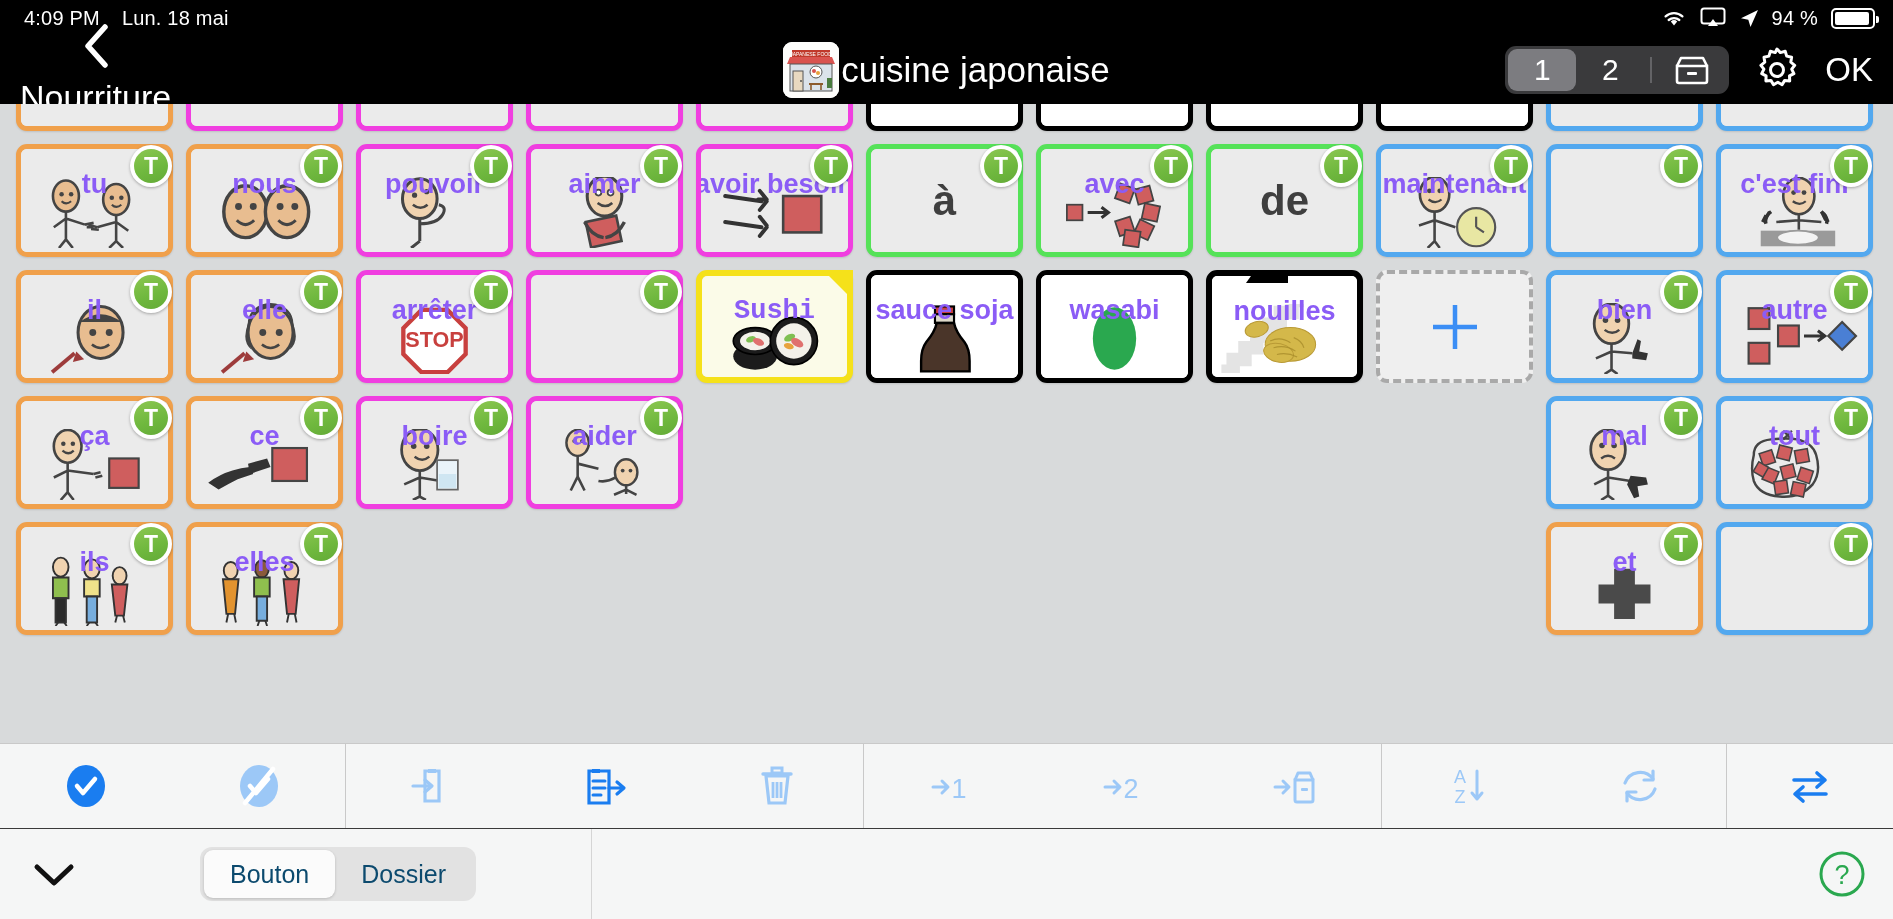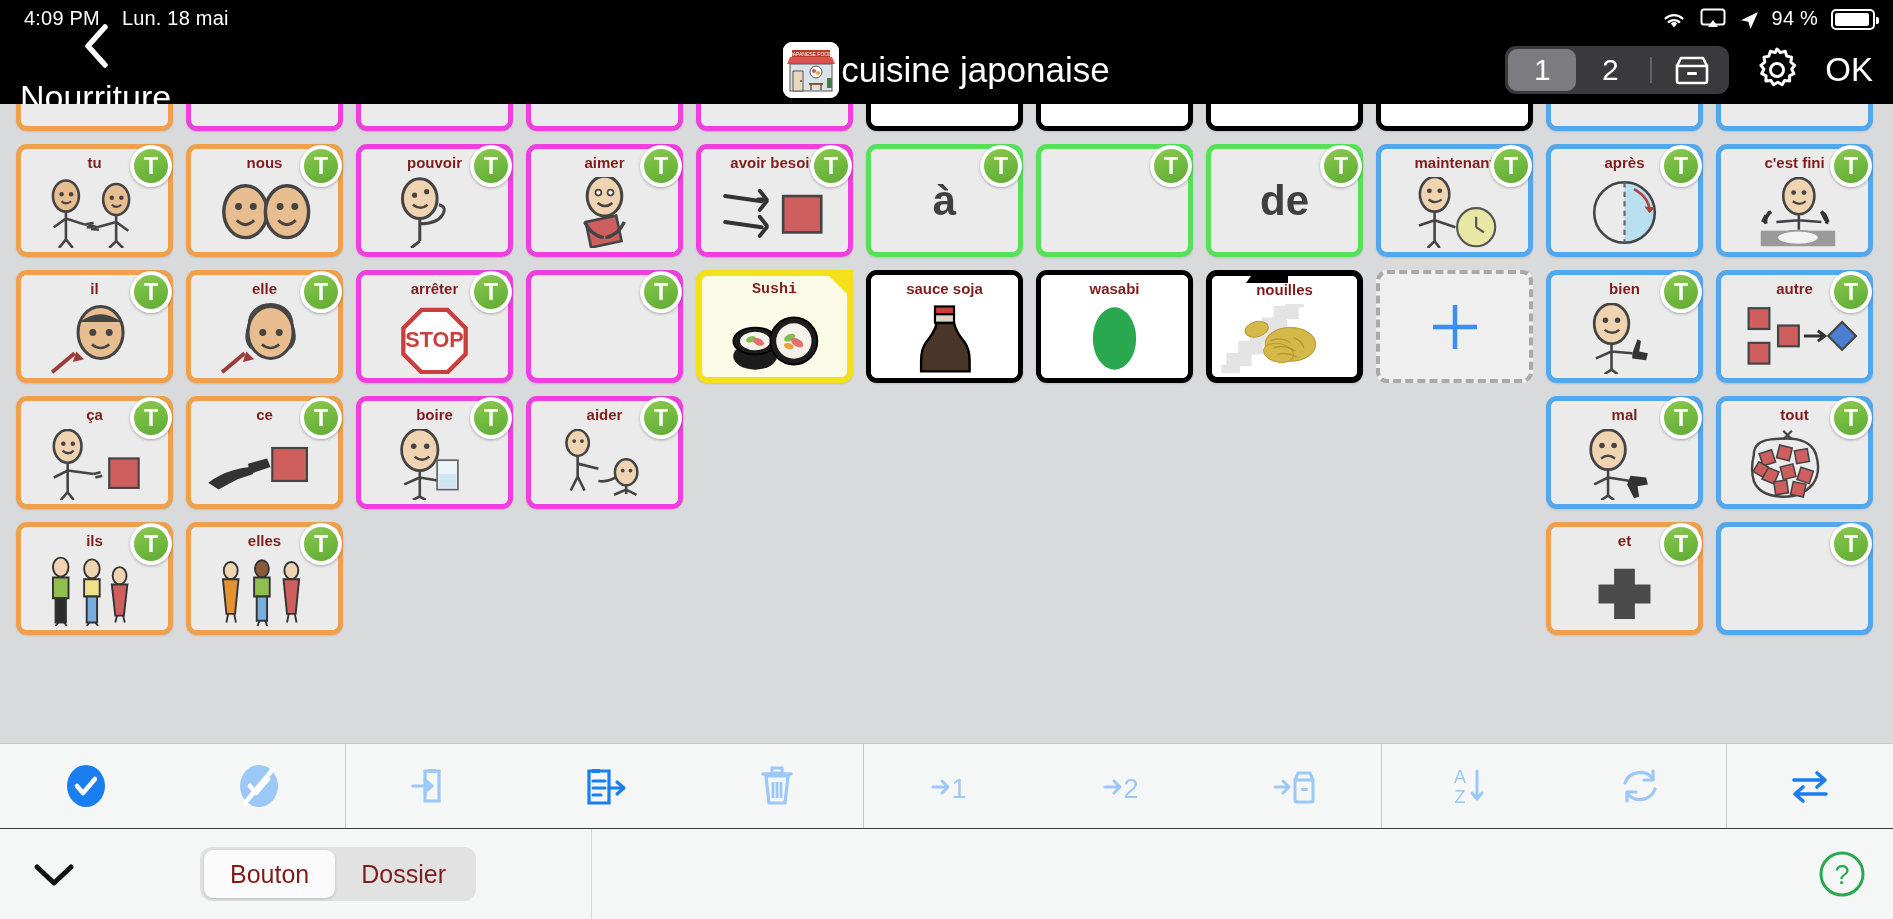--- a/index.html
+++ b/index.html
@@ -10,21 +10,21 @@
   }
 
   
   .statusbar {
     height: 36px; background: #000; color: #fff;
     display: flex; align-items: center; padding: 0 18px 0 24px;
     font-size: 20px; letter-spacing: .2px;
   }
   .sb-time { font-weight: 400; }
   .sb-date { margin-left: 22px; }
-  .sb-right { margin-left: auto; display: flex; align-items: flex-end; gap: 13px; }
+  .sb-right { margin-left: auto; display: flex; align-items: center; gap: 13px; }
   .sb-pct { font-size: 20px; }
   .batt {
     width: 44px; height: 21px; border: 2px solid #fff; border-radius: 5px;
     position: relative; padding: 2px;
   }
   .batt::after {
     content: ""; position: absolute; right: -6px; top: 6px;
     width: 3px; height: 7px; background: #fff; border-radius: 0 2px 2px 0;
   }
   .batt i { display: block; height: 100%; background: #fff; border-radius: 2px; }
@@ -73,22 +73,22 @@
     border: 5px solid #c9c9c9; border-radius: 11px;
     position: relative; cursor: pointer; overflow: visible;
     box-shadow: 0 1px 2px rgba(0,0,0,.12);
   }
   .cell.empty-slot { background: transparent; border: none; box-shadow: none; cursor: default; }
   .cell .inner {
     position: absolute; inset: 0; border-radius: 6px; background: #ebebeb;
     overflow: hidden; display: flex; flex-direction: column; align-items: center;
   }
   .cell-label {
-    font-size: 15px; font-weight: bold; color: #7f1d1d;
-    margin-top: 6px; white-space: nowrap; line-height: 1.05; z-index: 2;
+    font-size: 27px; font-weight: bold; color: #8b5cf6;
+    margin-top: 21px; white-space: nowrap; line-height: 1.05; z-index: 2;
   }
   .cell-bigtext {
     font-size: 42px; font-weight: bold; color: #3f3f3f;
     position: absolute; top: 50%; left: 50%; transform: translate(-50%,-50%);
   }
   .art { position: absolute; left: 0; right: 0; top: 28px; bottom: 4px; }
   .art svg { width: 100%; height: 100%; display: block; }
 
   .tbadge {
     position: absolute; top: -4px; right: -4px; width: 42px; height: 42px;
@@ -151,21 +151,21 @@
     padding: 0 26px; position: relative;
   }
   .chev-btn { width: 56px; height: 56px; display: flex; align-items: center;
     justify-content: center; cursor: pointer; }
   .pill-group {
     display: flex; background: #e2e2e2; border-radius: 12px;
     padding: 4px; margin-left: 118px; height: 54px; align-items: center;
   }
   .pill {
     padding: 0 26px; height: 48px; display: flex; align-items: center;
-    font-size: 25px; color: #7f1d1d; border-radius: 9px; cursor: pointer;
+    font-size: 25px; color: #0c4a6e; border-radius: 9px; cursor: pointer;
   }
   .pill.active { background: #fbfbfb; box-shadow: 0 1px 3px rgba(0,0,0,.18); }
   .bb-divider { position: absolute; left: 591px; top: 0; bottom: 0; width: 1px; background: #d5d5d5; }
   .help-btn { margin-left: auto; width: 50px; height: 50px; cursor: pointer; }
 </style>
 </head>
 <body>
 
 <div class="statusbar">
   <span class="sb-time">4:09 PM</span>
@@ -385,20 +385,37 @@
     <div class="cell b-green">
       <div class="inner">
         <div class="cell-bigtext">à</div>
       </div>
       <div class="tbadge">
           <span>T</span>
         </div>
     </div>
 
     <div class="cell b-green">
+      <div class="inner">
+        <div class="cell-label">avec</div>
+        <div class="art">
+            <svg viewBox="0 0 150 82">
+          <rect x="20" y="32" width="18" height="18" fill="#cf5e5e" stroke="#444" stroke-width="2"></rect>
+          <path d="M44 41h22M60 35l8 6-8 6" stroke="#333" stroke-width="3.5" fill="none"></path>
+          <g stroke="#444" stroke-width="2" fill="#cf5e5e">
+            <rect x="78" y="10" width="18" height="18" transform="rotate(20 87 19)"></rect>
+            <rect x="100" y="12" width="18" height="18" transform="rotate(-15 109 21)"></rect>
+            <rect x="108" y="32" width="18" height="18" transform="rotate(12 117 41)"></rect>
+            <rect x="78" y="48" width="18" height="18" transform="rotate(-18 87 57)"></rect>
+            <rect x="100" y="52" width="18" height="18" transform="rotate(25 109 61)"></rect>
+            <rect x="86" y="62" width="18" height="18" transform="rotate(8 95 71)"></rect>
+          </g>
+        </svg>
+          </div>
+      </div>
       <div class="tbadge">
           <span>T</span>
         </div>
     </div>
 
     <div class="cell b-green">
       <div class="inner">
         <div class="cell-bigtext">de</div>
       </div>
       <div class="tbadge">
@@ -420,32 +437,20 @@
           <path d="M100 58v-12M100 58l9 6" stroke="#555" stroke-width="2.5" fill="none"></path>
         </svg>
           </div>
       </div>
       <div class="tbadge">
           <span>T</span>
         </div>
     </div>
 
     <div class="cell b-blue">
-      <div class="inner">
-        <div class="cell-label">après</div>
-        <div class="art">
-            <svg viewBox="0 0 150 82">
-          <path d="M75 6a35 35 0 0 1 0 70z" fill="#b9dff0"></path>
-          <circle cx="75" cy="41" r="35" fill="none" stroke="#444" stroke-width="3"></circle>
-          <path d="M75 6v70" stroke="#666" stroke-width="2.5" stroke-dasharray="6 5"></path>
-          <path d="M86 14q18 10 18 26" stroke="#b0403e" stroke-width="3" fill="none"></path>
-          <path d="M104 42l-6-8 12 1z" fill="#b0403e"></path>
-        </svg>
-          </div>
-      </div>
       <div class="tbadge">
           <span>T</span>
         </div>
     </div>
 
     <div class="cell b-blue">
       <div class="inner">
         <div class="cell-label">c'est fini</div>
         <div class="art">
             <svg viewBox="0 0 150 82">

